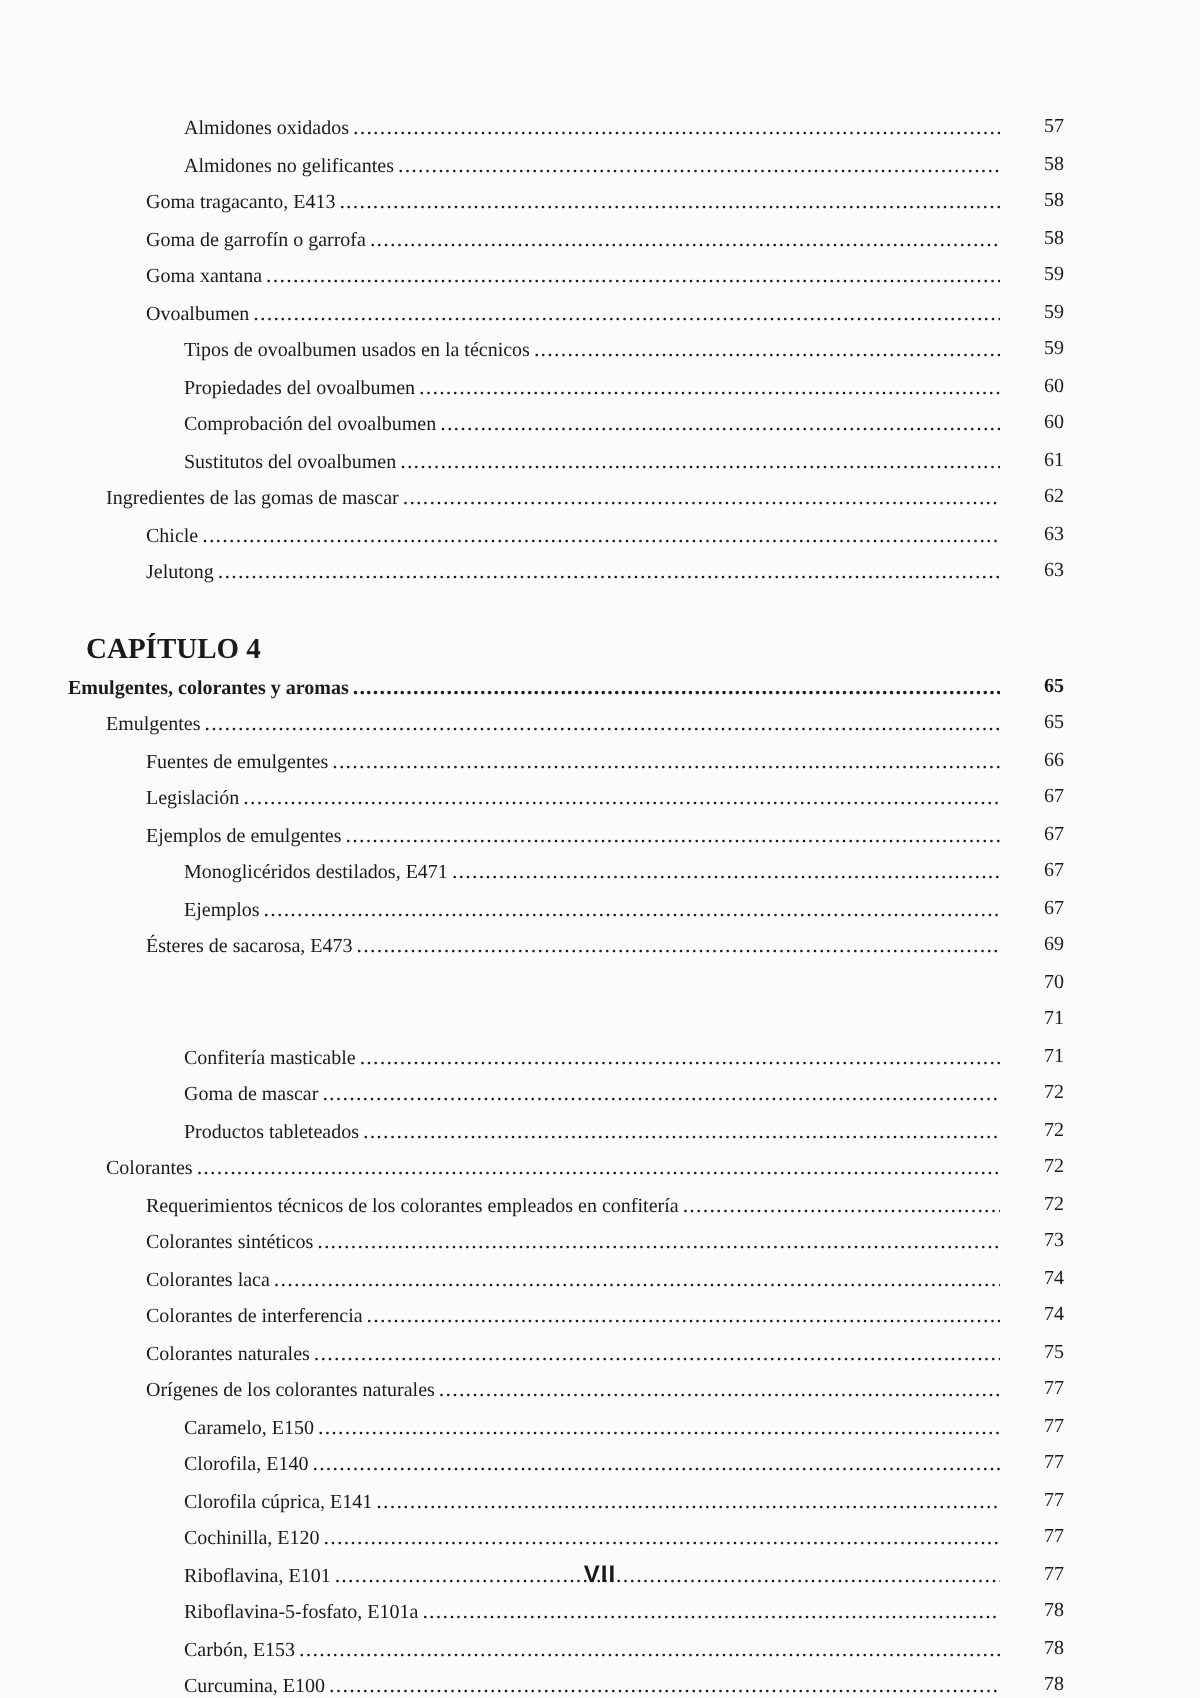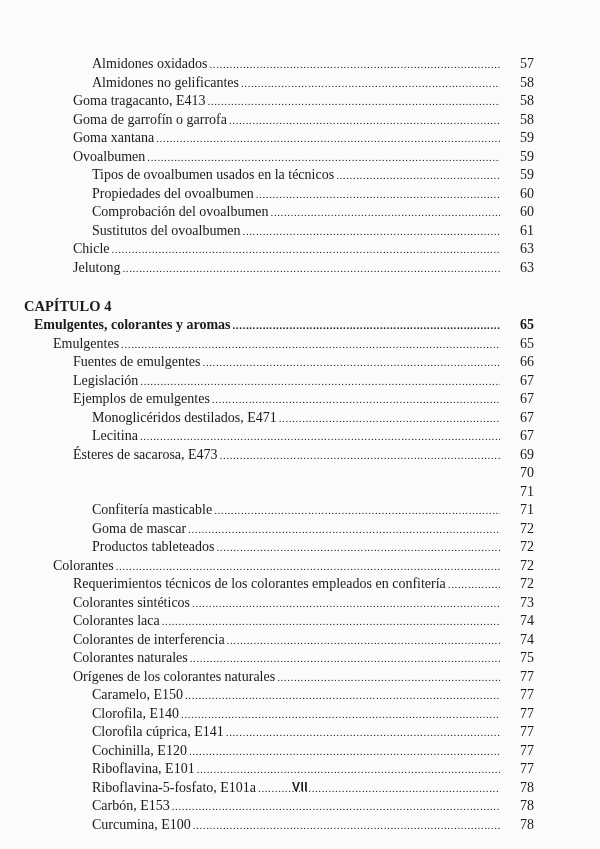--- a/index.html
+++ b/index.html
@@ -12,21 +12,21 @@
       color: #1a1a1a;
     }
     .toc {
       position: absolute;
       left: 0; top: 55px;
       width: 600px;
     }
     .row {
       position: relative;
       height: 18.5px;
-      font-size: 14px;
+      font-size: 10px;
       line-height: 18.5px;
       text-decoration: underline;
     }
     .row .entry {
       position: absolute;
       top: 0;
       right: 100px;
       display: flex;
       align-items: baseline;
       white-space: nowrap;
@@ -59,21 +59,21 @@
     .lvl2 .entry { left: 73px; }
     .lvl3 .entry { left: 92px; }
     .bold { font-weight: bold; }
     .spacer { height: 20px; }
     .chapter {
       position: relative;
       height: 19px;
       font-size: 14.5px;
       font-weight: bold;
       line-height: 19px;
-      padding-left: 24px;
+      padding-left: 43px;
     }
     .folio {
       position: absolute;
       left: 0; width: 600px;
       top: 780px;
       text-align: center;
       font-family: "Liberation Sans", "DejaVu Sans", sans-serif;
       font-weight: bold;
       font-size: 12px;
       letter-spacing: 0.5px;
@@ -147,20 +147,27 @@
         </div>
         <span class="page">60</span>
       </div>
       <div class="row lvl3">
         <div class="entry">
           <span class="label">Sustitutos del ovoalbumen</span>
           <span class="dots"></span>
         </div>
         <span class="page">61</span>
       </div>
+      <div class="row lvl1">
+        <div class="entry">
+          <span class="label">Ingredientes de las gomas de mascar</span>
+          <span class="dots"></span>
+        </div>
+        <span class="page">62</span>
+      </div>
       <div class="row lvl2">
         <div class="entry">
           <span class="label">Chicle</span>
           <span class="dots"></span>
         </div>
         <span class="page">63</span>
       </div>
       <div class="row lvl2">
         <div class="entry">
           <span class="label">Jelutong</span>
@@ -213,21 +220,21 @@
       </div>
       <div class="row lvl3">
         <div class="entry">
           <span class="label">Monoglicéridos destilados, E471</span>
           <span class="dots"></span>
         </div>
         <span class="page">67</span>
       </div>
       <div class="row lvl3">
         <div class="entry">
-          <span class="label">Lecitina</span>
+          <span class="label">Ejemplos</span>
           <span class="dots"></span>
         </div>
         <span class="page">67</span>
       </div>
       <div class="row lvl2">
         <div class="entry">
           <span class="label">Ésteres de sacarosa, E473</span>
           <span class="dots"></span>
         </div>
         <span class="page">69</span>

